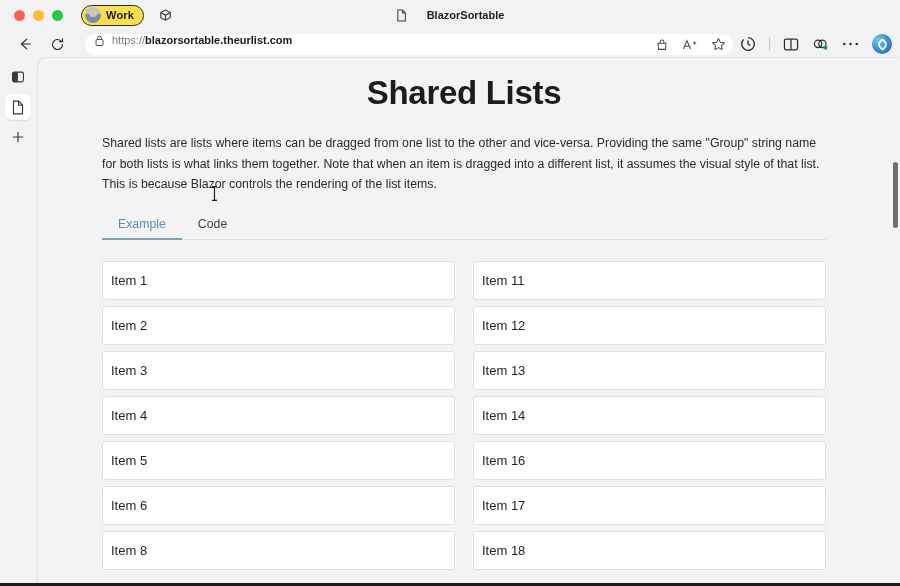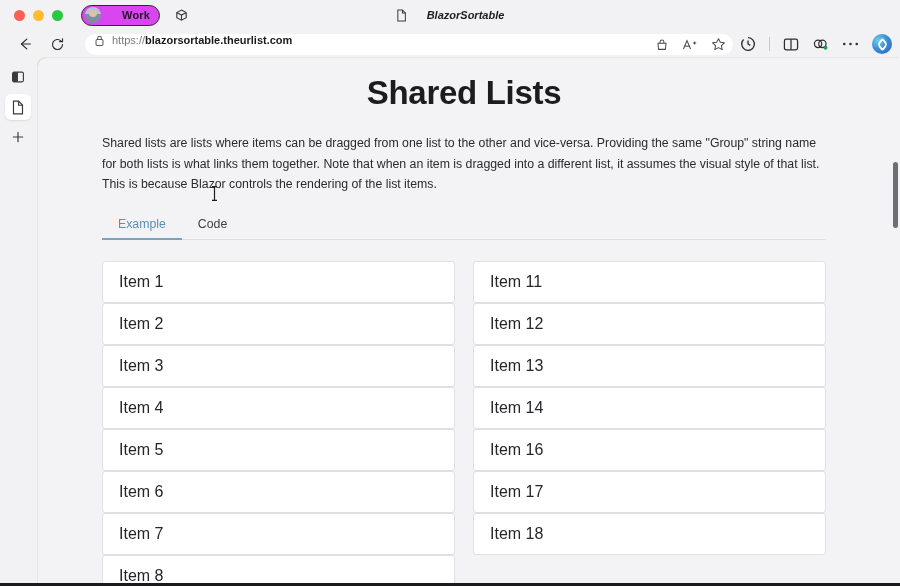--- a/index.html
+++ b/index.html
@@ -24,46 +24,45 @@
   .traffic {
     display: flex; align-items: center; gap: 8px;
     margin-left: 14px;
   }
   .dot { width: 11px; height: 11px; border-radius: 50%; }
   .dot.red    { background: #ff5f57; }
   .dot.yellow { background: #febc2e; }
   .dot.green  { background: #28c840; }
 
   .profile-pill {
-    display: flex; align-items: center; gap: 21px;
+    display: flex; align-items: center; gap: 5px;
     margin-left: 18px;
     height: 21px; padding: 0 9px 0 3px;
     border: 1.3px solid #2b2b2b; border-radius: 11px;
-    background: #d946ef;
+    background: #fde047;
   }
   .avatar {
     width: 16px; height: 16px; border-radius: 50%;
     background: linear-gradient(#b9c3cf 0 45%, #7d8ea0 45% 100%);
     position: relative; overflow: hidden;
     flex: none;
   }
   .avatar::after {
     content: ""; position: absolute; left: 4px; top: 2.5px;
     width: 8px; height: 7px; border-radius: 50%;
     background: #d9c3ae;
   }
   .profile-label { font-size: 11px; font-weight: 700; color: #1a1a1a; letter-spacing: .2px; }
 
   .workspace-icon { margin-left: 14px; display: flex; }
 
   .tab-title {
     position: absolute; left: 0; right: 0; top: 0; height: 30px;
     display: flex; align-items: center; justify-content: center; gap: 20px;
     pointer-events: none;
-    font-style: italic;
   }
   .tab-title-label { font-size: 11px; font-weight: 700; color: #1d1d1d; }
 
   
   .toolbar {
     position: absolute; left: 0; top: 30px; width: 900px; height: 28px;
     display: flex; align-items: center;
   }
   .nav-btn { width: 24px; height: 24px; display: flex; align-items: center; justify-content: center; margin-left: 8px; }
   .nav-btn:first-child { margin-left: 13px; }
@@ -164,23 +163,23 @@
     border-bottom-color: #7ba3bd;
   }
 
   
   .lists { display: flex; gap: 18px; }
   .list-col { flex: 1 1 0; min-width: 0; }
   .list-item {
     background: #ffffff;
     border: 1px solid #e0e0e2;
     border-radius: 3px;
-    padding: 11px 16px;
-    margin-bottom: 0;
-    font-size: 16px;
+    padding: 11px 8px;
+    margin-bottom: 6px;
+    font-size: 13px;
     color: #26262a;
     box-shadow: 0 0 0 rgba(0,0,0,0);
   }
 
   
   .scrollbar {
     position: absolute; right: 0; top: 0; width: 10px; height: 100%;
     background: #f3f3f5;
   }
   .scroll-thumb {
@@ -355,21 +354,20 @@
         </div>
 
         <div class="lists">
           <div class="list-col">
             <div class="list-item">Item 1</div>
             <div class="list-item">Item 2</div>
             <div class="list-item">Item 3</div>
             <div class="list-item">Item 4</div>
             <div class="list-item">Item 5</div>
             <div class="list-item">Item 6</div>
-            <div class="list-item">Item 7</div>
             <div class="list-item">Item 8</div>
 
           </div>
           <div class="list-col">
             <div class="list-item">Item 11</div>
             <div class="list-item">Item 12</div>
             <div class="list-item">Item 13</div>
             <div class="list-item">Item 14</div>
             <div class="list-item">Item 16</div>
             <div class="list-item">Item 17</div>

